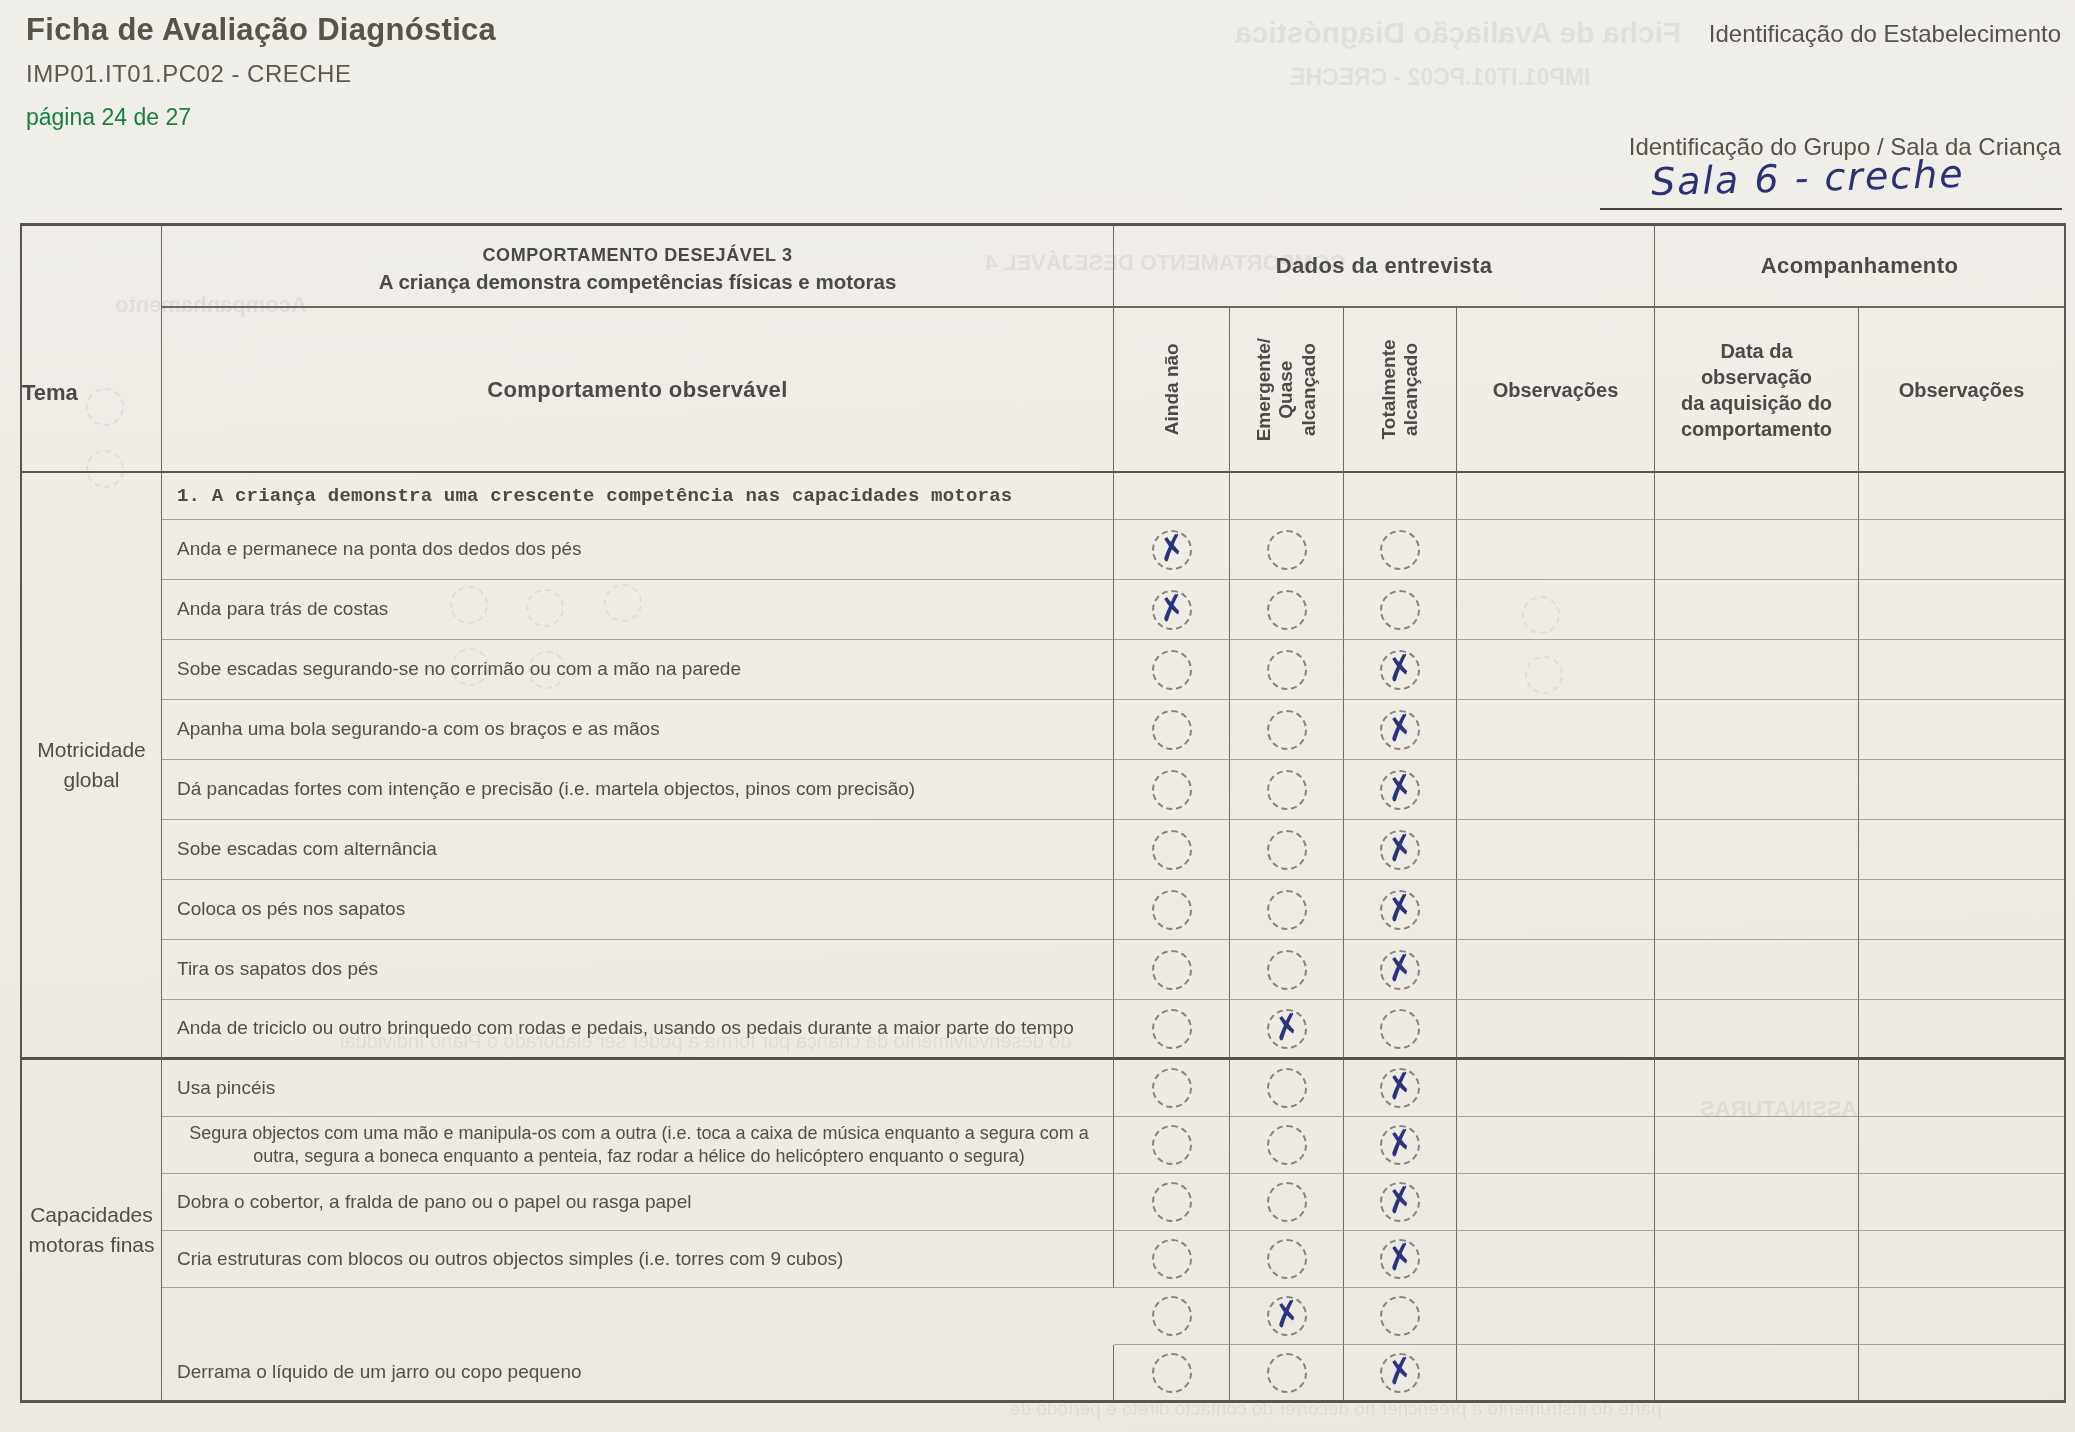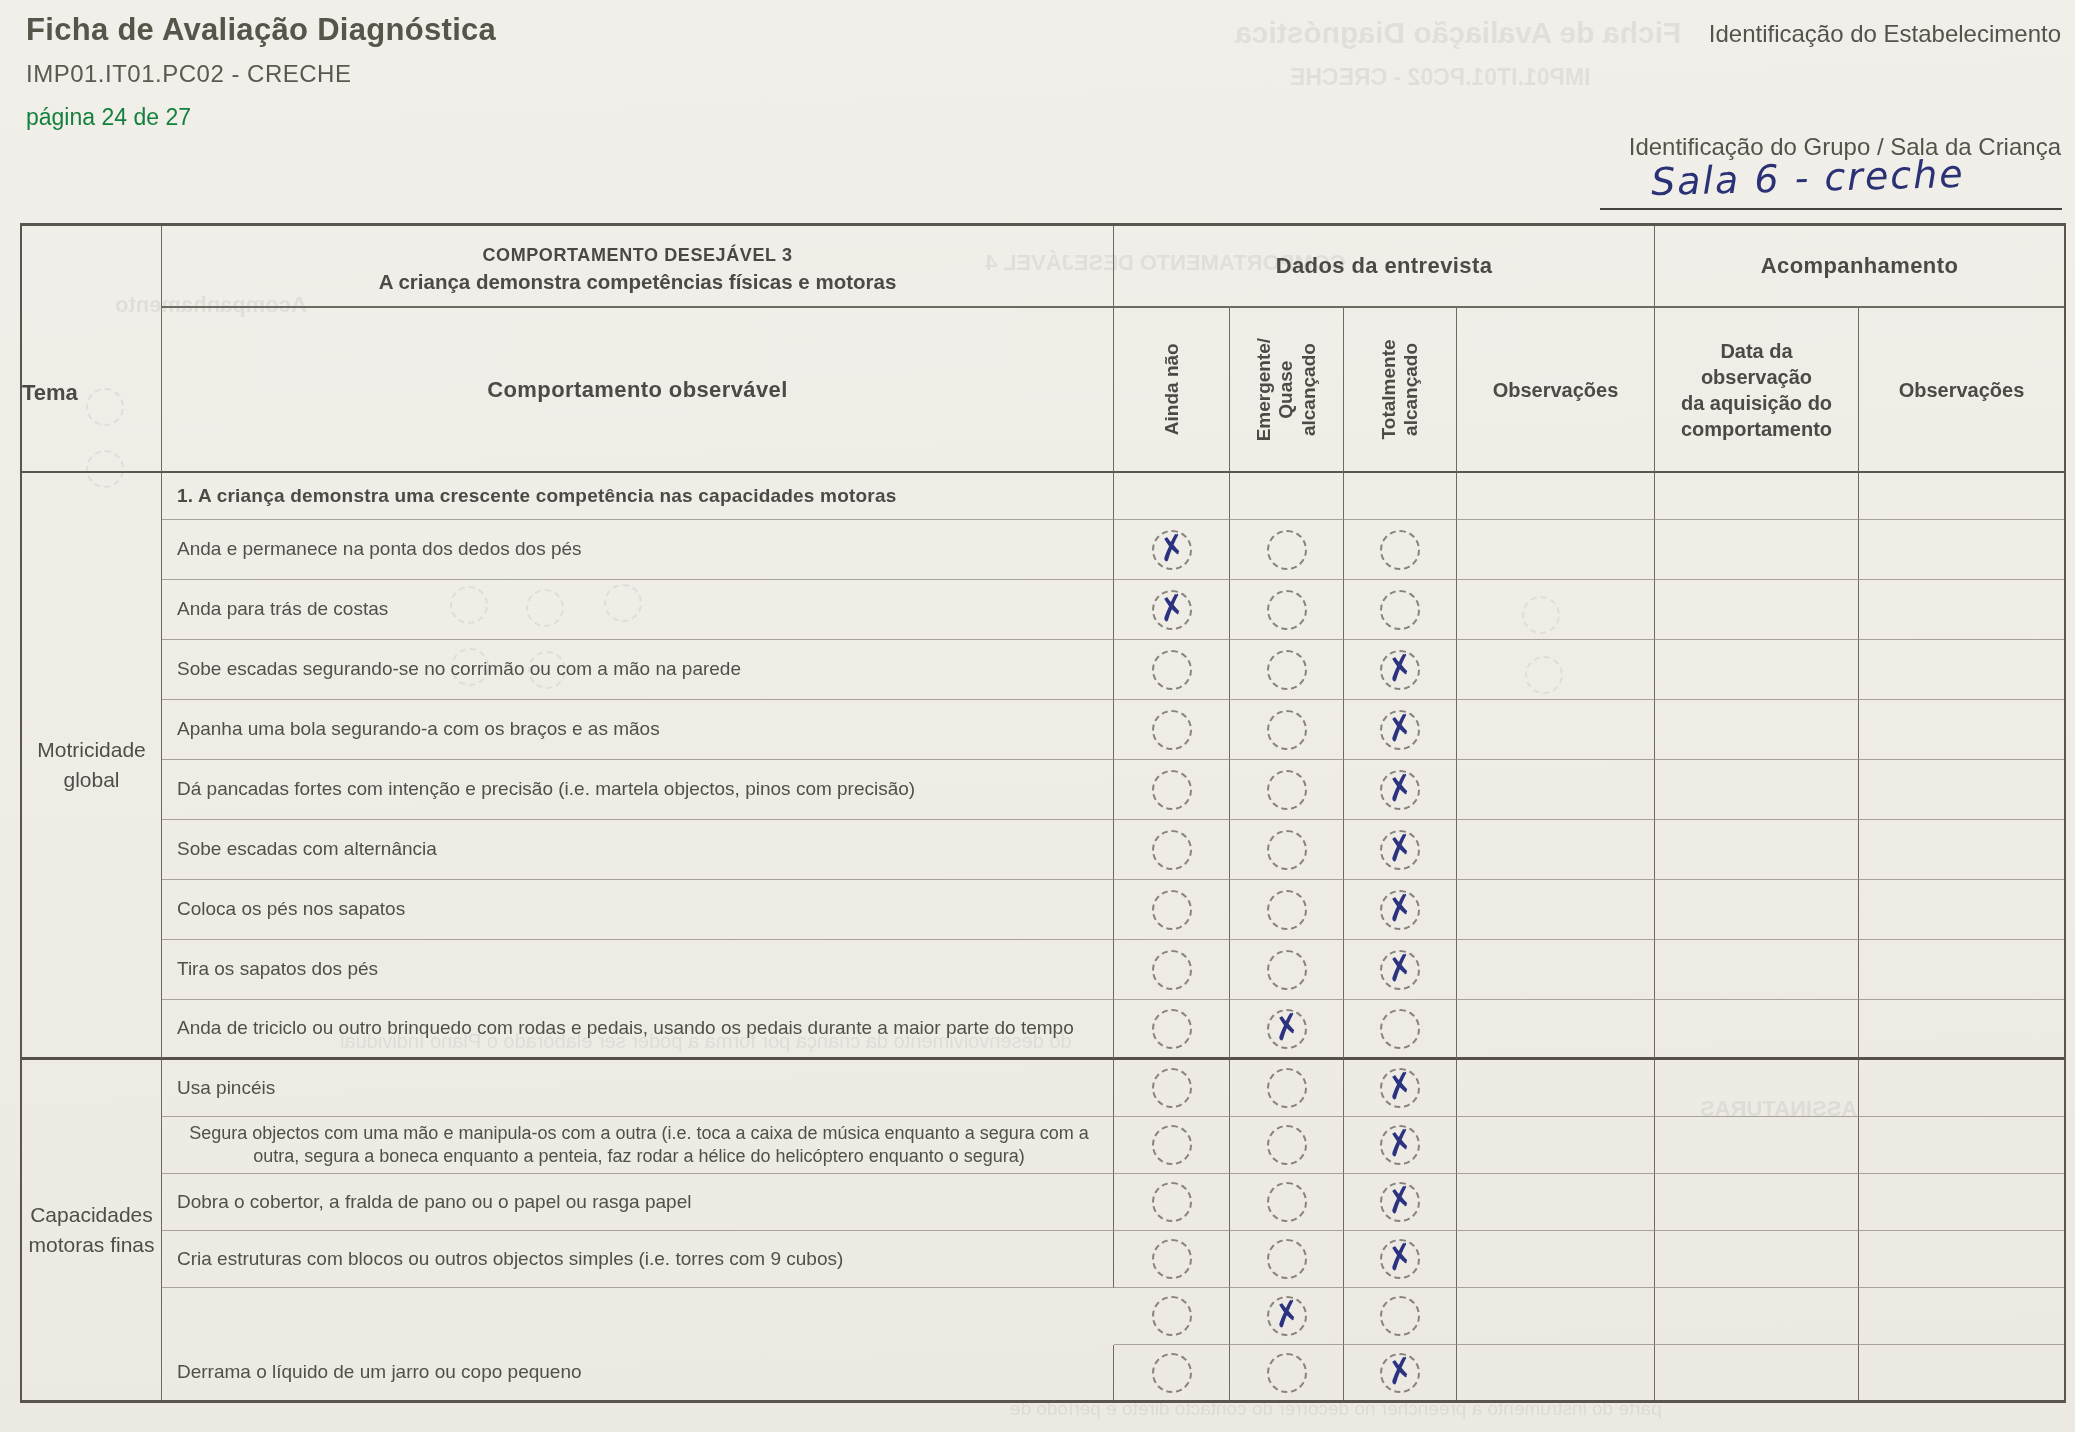--- a/index.html
+++ b/index.html
@@ -143,21 +143,21 @@
 
     <div class="c tgroup secb" style="grid-area:3/1/13/2;">
       <span class="pre">Motricidade
 global</span>
     </div>
     <div class="c tgroup last" style="grid-area:13/1/19/2;">
       <span class="pre">Capacidades
 motoras finas</span>
     </div>
 
-    <div class="c txt sect" style="grid-area:3/2;">1. A criança demonstra uma crescente competência nas capacidades motoras</div>
+    <div class="c txt sect" style="grid-area:3/2;font-family:Liberation Mono, monospace;">1. A criança demonstra uma crescente competência nas capacidades motoras</div>
     <div class="c" style="grid-area:3/3;"></div>
     <div class="c" style="grid-area:3/4;"></div>
     <div class="c" style="grid-area:3/5;"></div>
     <div class="c" style="grid-area:3/6;"></div>
     <div class="c" style="grid-area:3/7;"></div>
     <div class="c endcol" style="grid-area:3/8;"></div>
 
     <div class="c txt" style="grid-area:4/2;">Anda e permanece na ponta dos dedos dos pés</div>
     <div class="c circ" style="grid-area:4/3;">
         <span class="circle">

